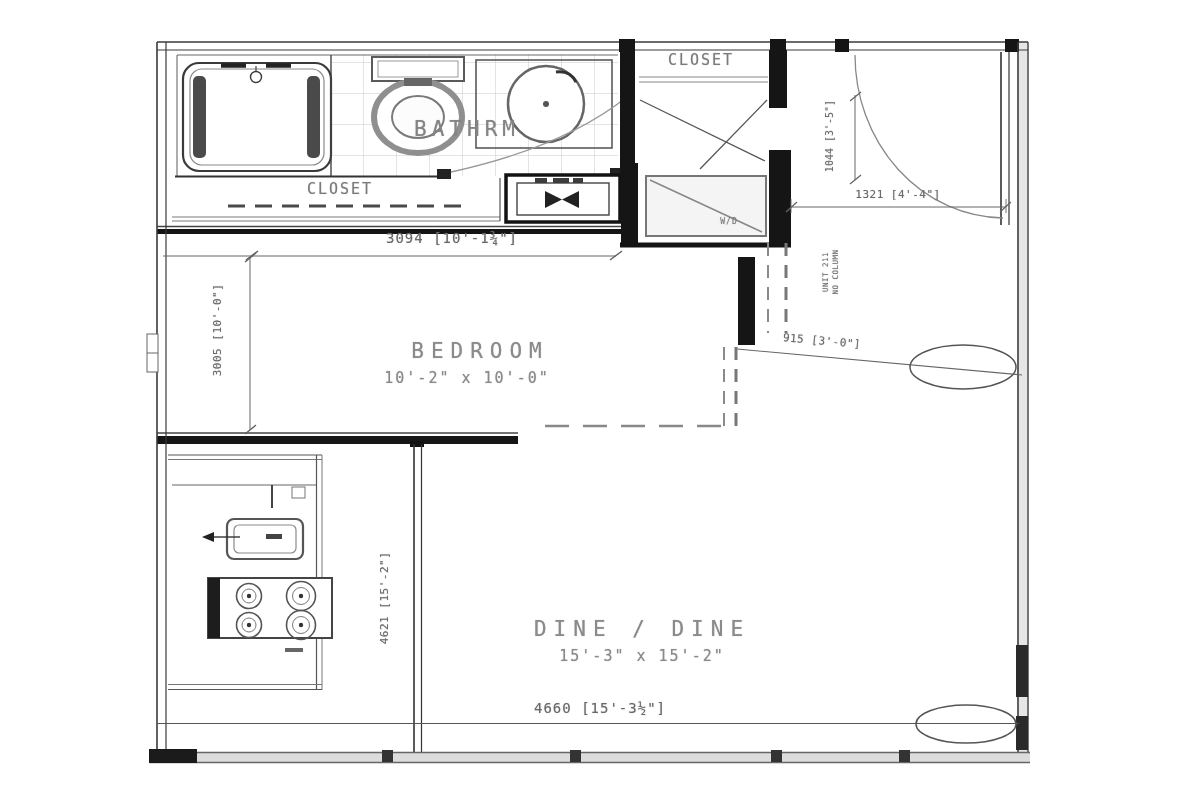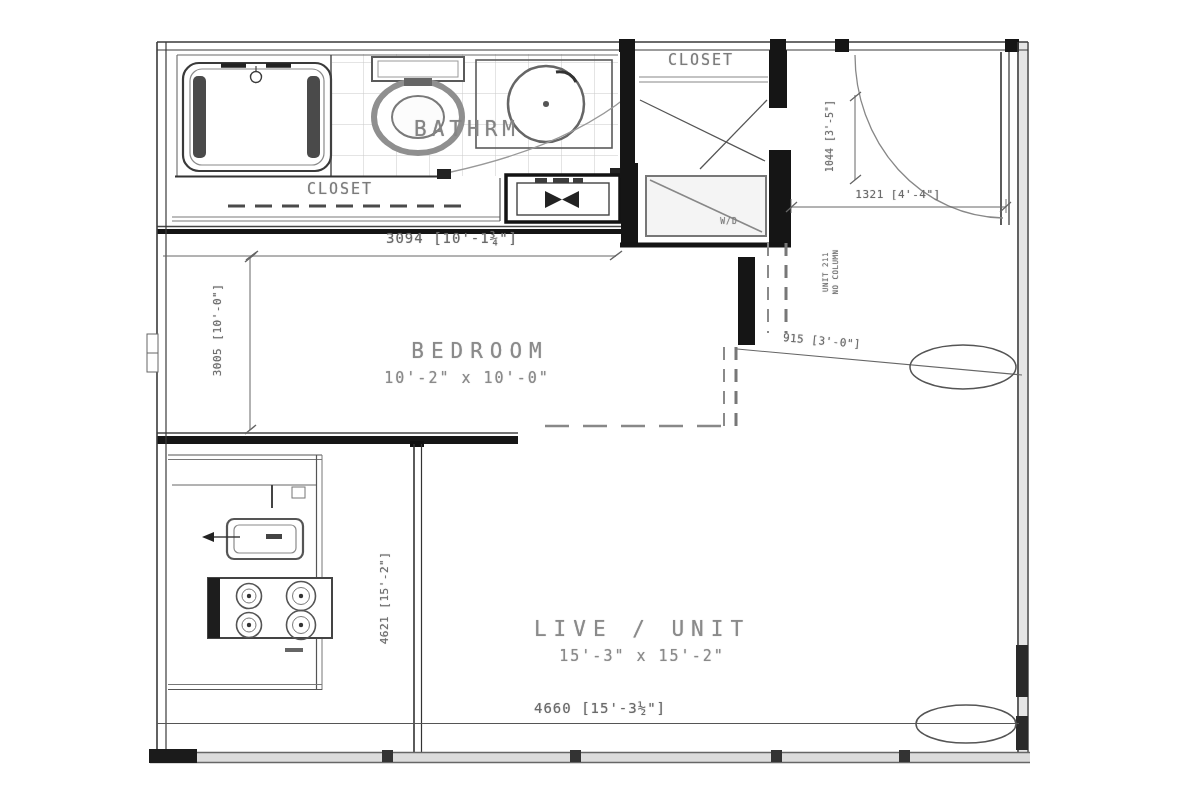--- a/index.html
+++ b/index.html
@@ -217,21 +217,21 @@
   <ellipse cx="966" cy="724" rx="50" ry="19" fill="none" stroke="#555" stroke-width="1.5"></ellipse>
 </svg>
 
 <div class="lbl ctr bath-lbl" style="left:467px;top:129px;">BATHRM</div>
 <div class="lbl ctr fixture-lbl" style="left:340px;top:189px;">CLOSET</div>
 <div class="lbl ctr fixture-lbl" style="left:701px;top:60px;">CLOSET</div>
 <div class="lbl ctr tiny-lbl" style="left:729px;top:188px;">W/D</div>
 
 <div class="lbl ctr room-name" style="left:456px;top:351px;margin-left:24px;">BEDROOM</div>
 <div class="lbl ctr room-size" style="left:467px;top:378px;">10'-2" x 10'-0"</div>
-<div class="lbl ctr room-name" style="left:642px;top:629px;">LIVE / UNIT</div>
+<div class="lbl ctr room-name" style="left:642px;top:629px;">DINE / DINE</div>
 <div class="lbl ctr room-size" style="left:642px;top:656px;">15'-3" x 15'-2"</div>
 
 <div class="lbl ctr dim" style="left:452px;top:238px;">3094 [10'-1¾"]</div>
 <div class="lbl rot dim-sm" style="left:217px;top:330px;">3005 [10'-0"]</div>
 <div class="lbl rot dim-xs" style="left:829px;top:136px;">1044 [3'-5"]</div>
 <div class="lbl ctr dim-sm" style="left:898px;top:194px;">1321 [4'-4"]</div>
 <div class="lbl tilt dim-sm" style="left:822px;top:341px;">915 [3'-0"]</div>
 <div class="lbl rot dim-sm" style="left:384px;top:598px;">4621 [15'-2"]</div>
 <div class="lbl ctr dim" style="left:600px;top:708px;">4660 [15'-3½"]</div>
 

